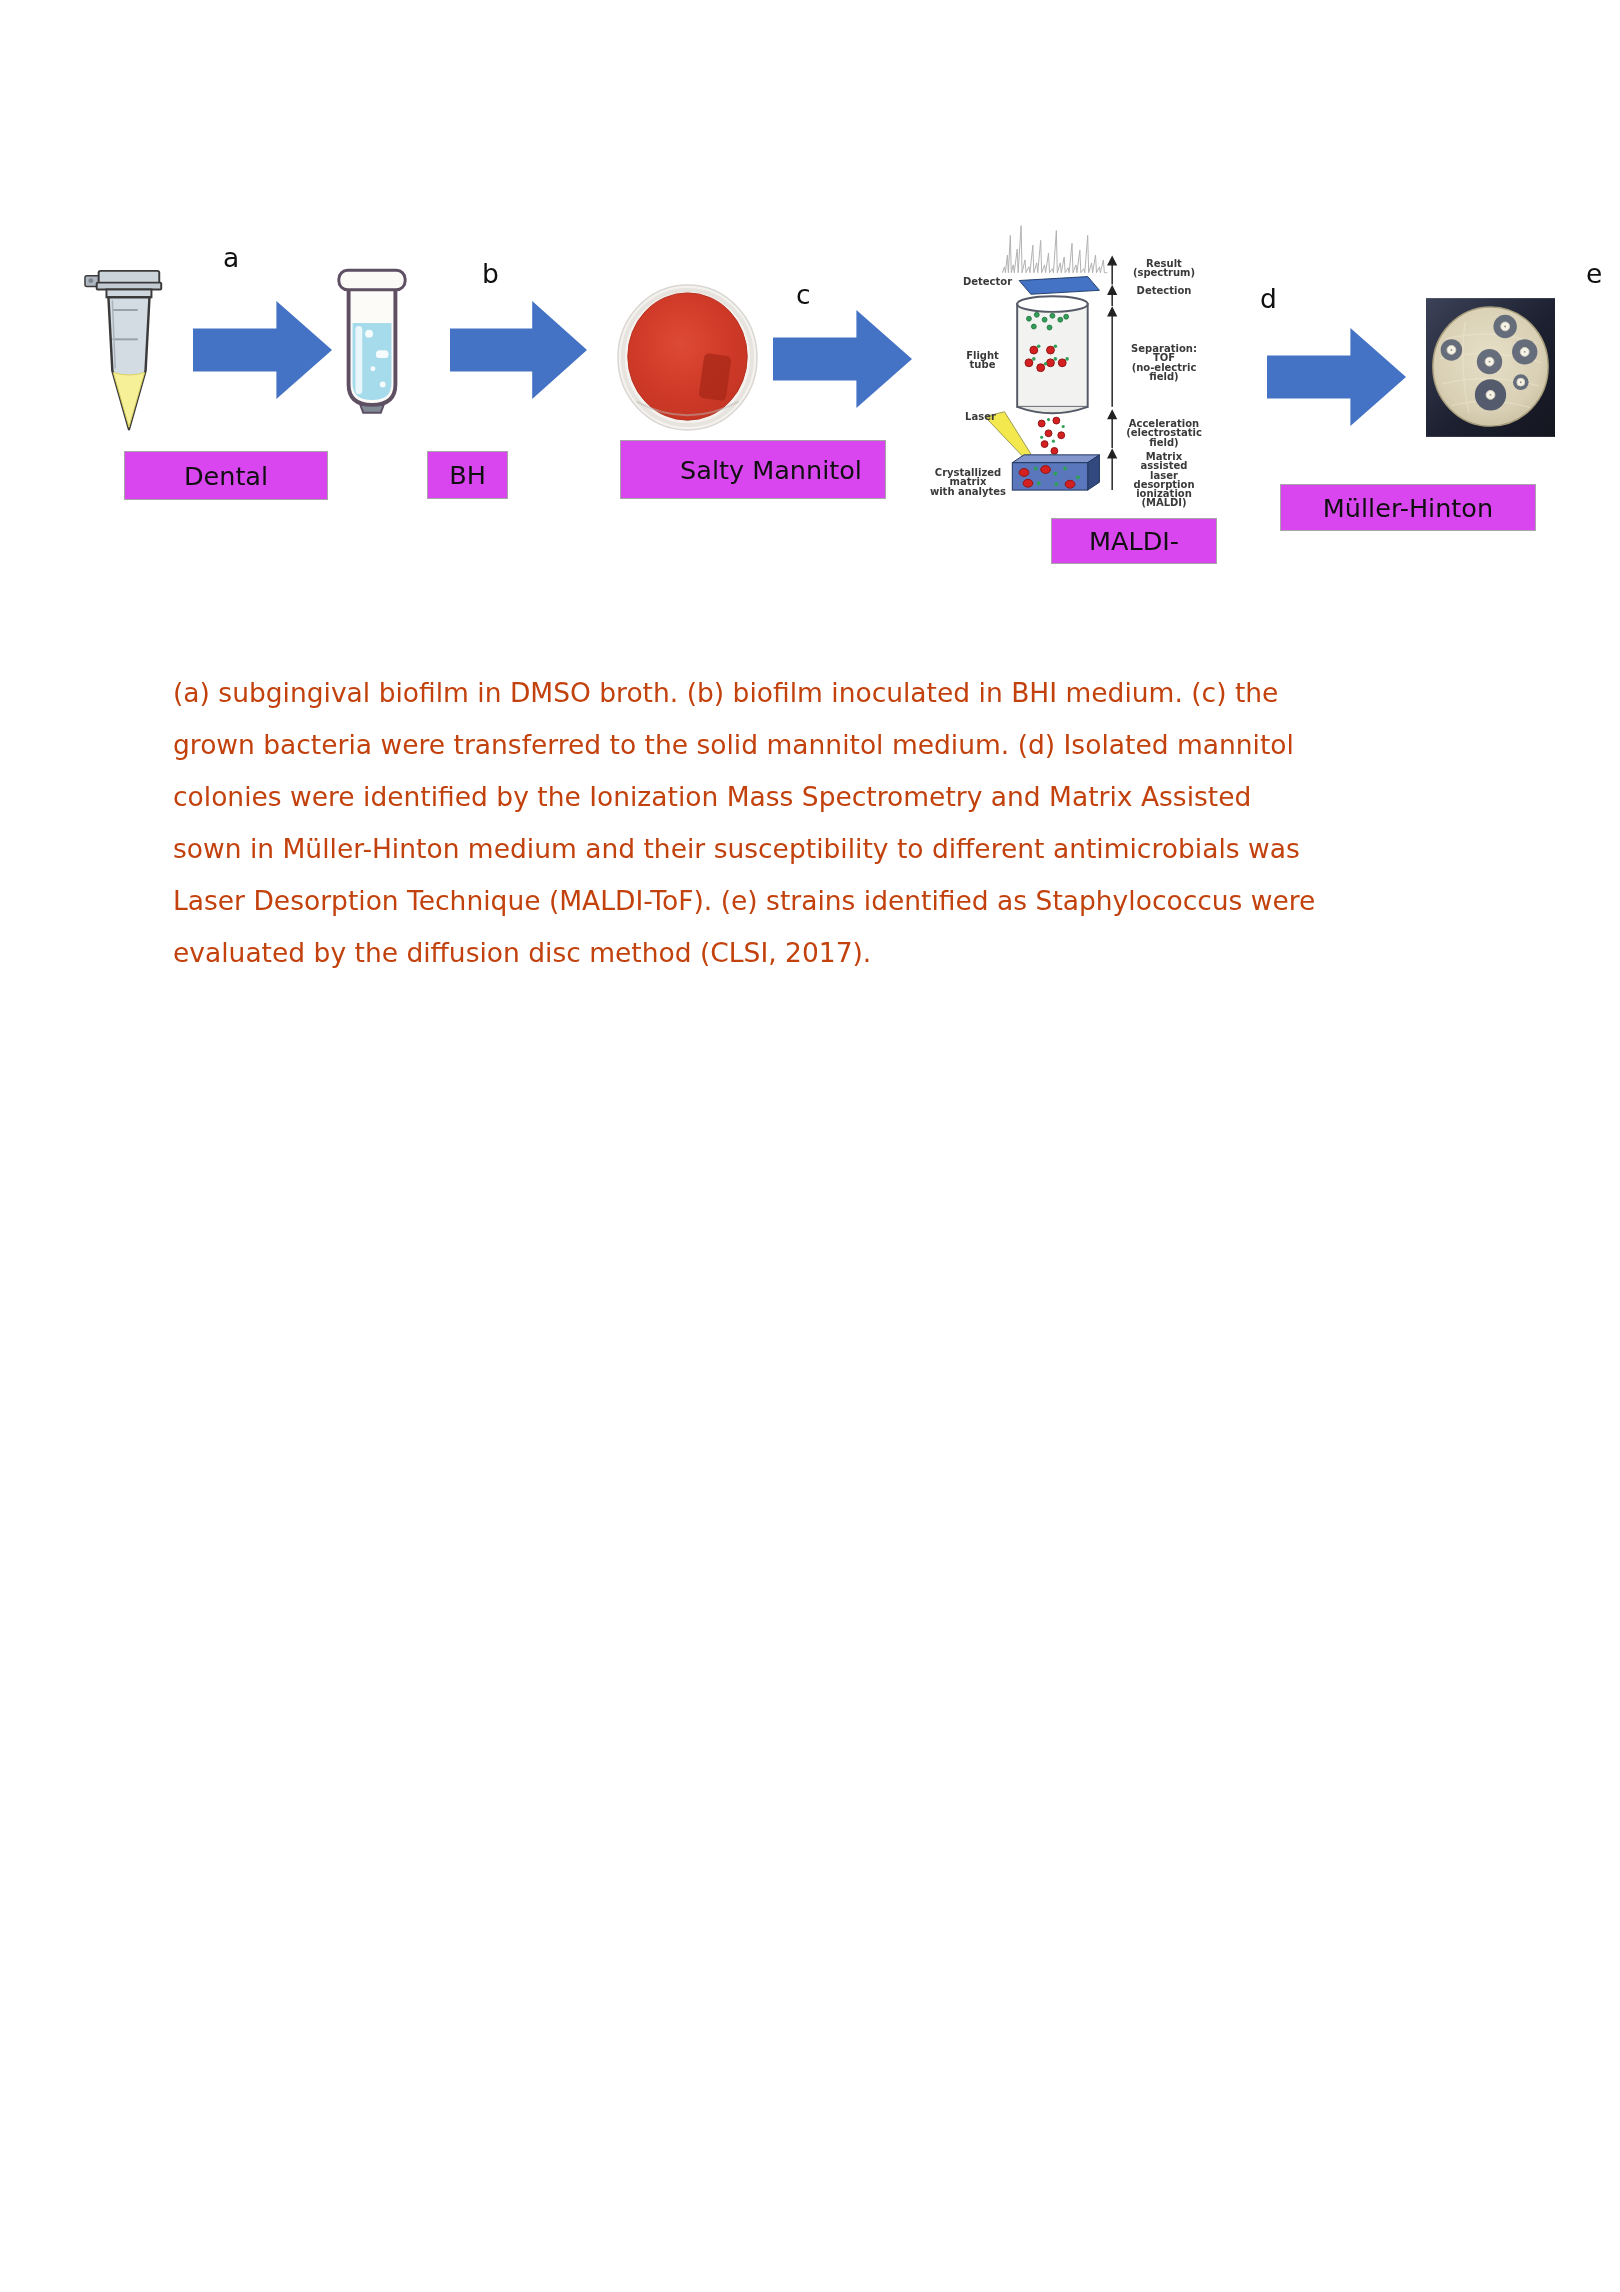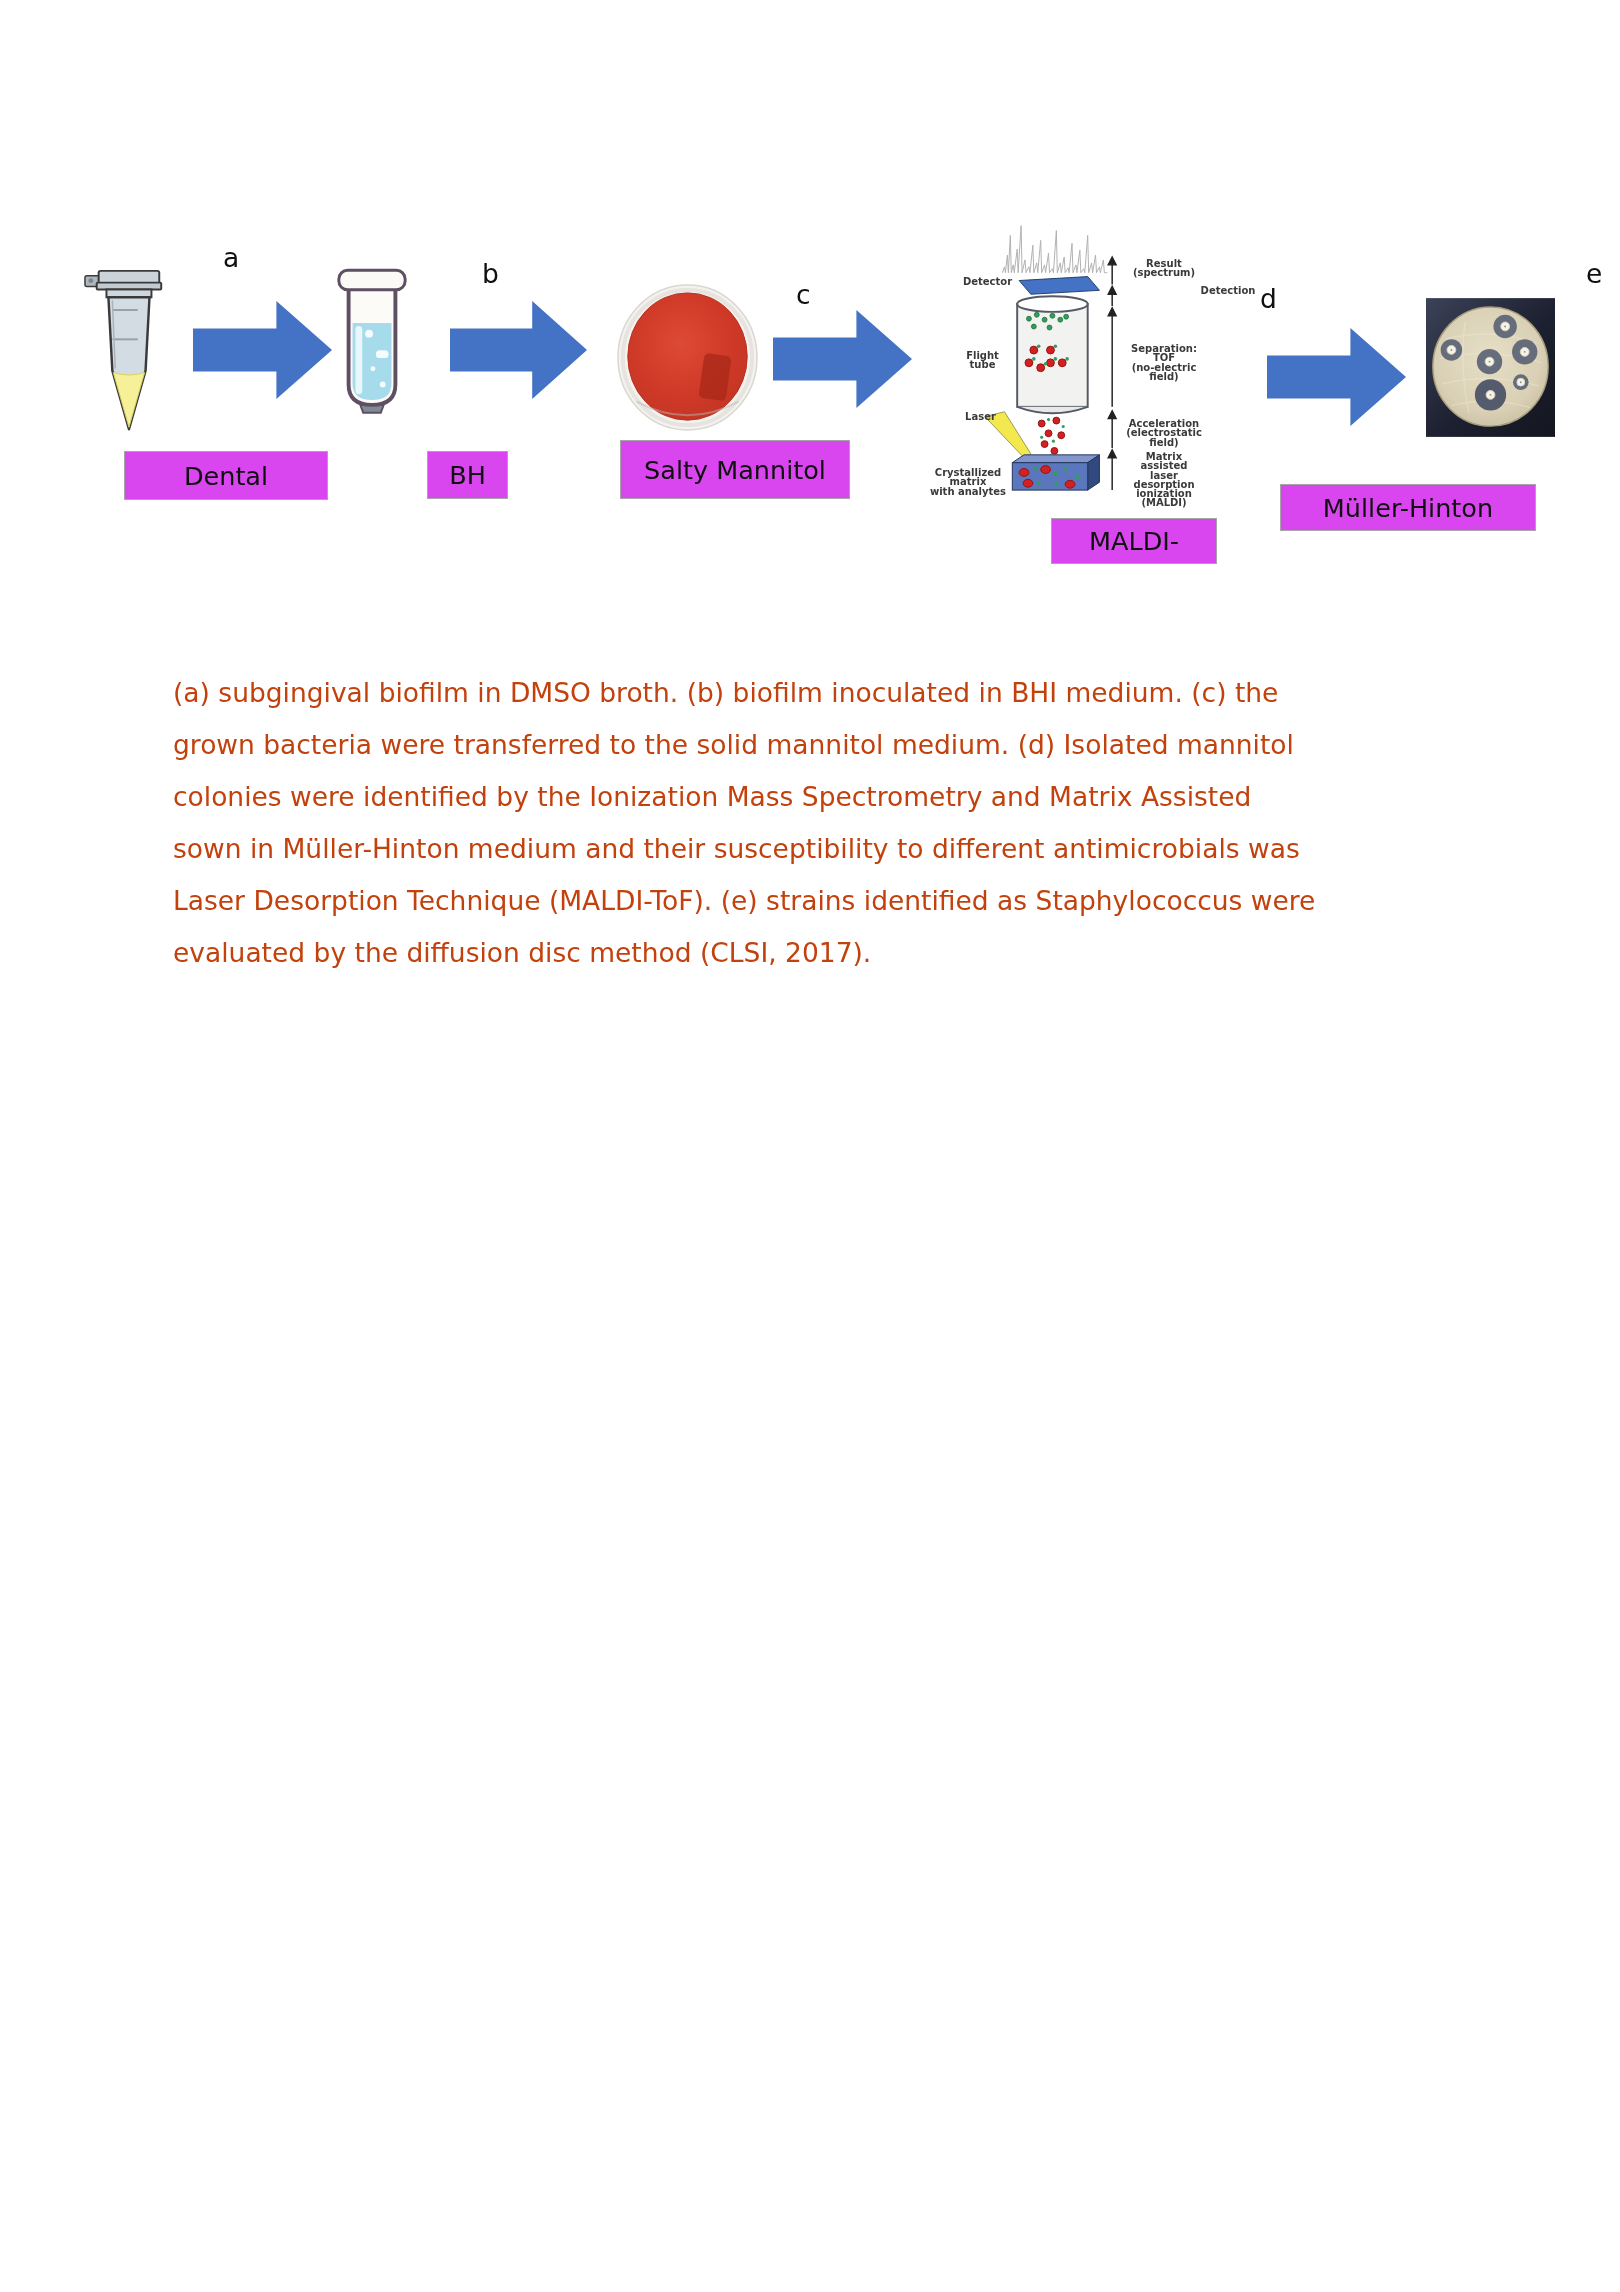--- a/index.html
+++ b/index.html
@@ -84,21 +84,21 @@
     </defs>
     <ellipse cx="72" cy="75" rx="71" ry="74" fill="#f4f2ef" stroke="#dad7d2" stroke-width="1.5"></ellipse>
     <ellipse cx="72" cy="75" rx="66" ry="69" fill="none" stroke="#e7e4df" stroke-width="4"></ellipse>
     <ellipse cx="72" cy="74" rx="61" ry="65" fill="url(#petriG)" stroke="#b63020" stroke-width="1"></ellipse>
     <g transform="rotate(8 100 96)">
       <rect x="86" y="72" width="28" height="46" rx="5" fill="#a82818" opacity="0.75"></rect>
     </g>
     <path d="M20,120 Q72,148 124,120" fill="none" stroke="#b8b5b0" stroke-width="2" opacity="0.5"></path>
   </svg>
 
-  <div class="abs label-box" style="left:620px;top:440px;width:228px;height:57px;">
+  <div class="abs label-box" style="left:620px;top:440px;width:228px;height:57px;padding-left:36px;">
     <span>Salty Mannitol</span>
   </div>
 
   <div class="abs marker" style="left:796px;top:282px;">c</div>
 
   <div class="abs block-arrow" style="left:773px;top:310px;width:139px;height:98px;"></div>
 
   <svg class="abs" style="left:931px;top:206px;" width="284" height="294" viewBox="0 0 290 300">
 
     <polyline fill="none" stroke="#b0b0b0" stroke-width="1" points="73,68 75,62 76,68 78,50 79,68 81,30 82,68 84,60 85,68 88,44 89,68 92,20 93,68 96,55 97,68 100,62 101,68 104,40 105,68 108,58 109,68 112,35 113,68 116,60 117,68 120,48 121,68 124,64 125,68 128,25 129,68 132,58 133,68 136,52 137,68 140,63 141,68 144,38 145,68 148,60 149,68 152,45 153,68 156,64 157,68 160,30 161,68 164,58 165,68 168,50 169,68 172,62 173,68 176,55 177,68 180,68"></polyline>
@@ -189,21 +189,21 @@
     </g>
   </svg>
 
   <div class="abs tiny-label" style="left:961px;top:277px;width:53px;">Detector</div>
   <div class="abs tiny-label" style="left:953px;top:351px;width:59px;">Flight tube</div>
   <div class="abs tiny-label" style="left:959px;top:412px;width:43px;">Laser</div>
   <div class="abs tiny-label" style="left:925px;top:468px;width:86px;">Crystallized matrix
 with analytes</div>
 
   <div class="abs tiny-label" style="left:1123px;top:259px;width:82px;">Result (spectrum)</div>
-  <div class="abs tiny-label" style="left:1187px;top:286px;width:82px;">Detection</div>
+  <div class="abs tiny-label" style="left:1123px;top:286px;width:82px;">Detection</div>
   <div class="abs tiny-label" style="left:1123px;top:344px;width:82px;">Separation: TOF
 (no-electric field)</div>
   <div class="abs tiny-label" style="left:1123px;top:419px;width:82px;">Acceleration
 (electrostatic field)</div>
   <div class="abs tiny-label" style="left:1123px;top:452px;width:82px;">Matrix assisted
 laser desorption
 ionization
 (MALDI)</div>
 
   <div class="abs label-box" style="left:1051px;top:518px;width:164px;height:44px;">

